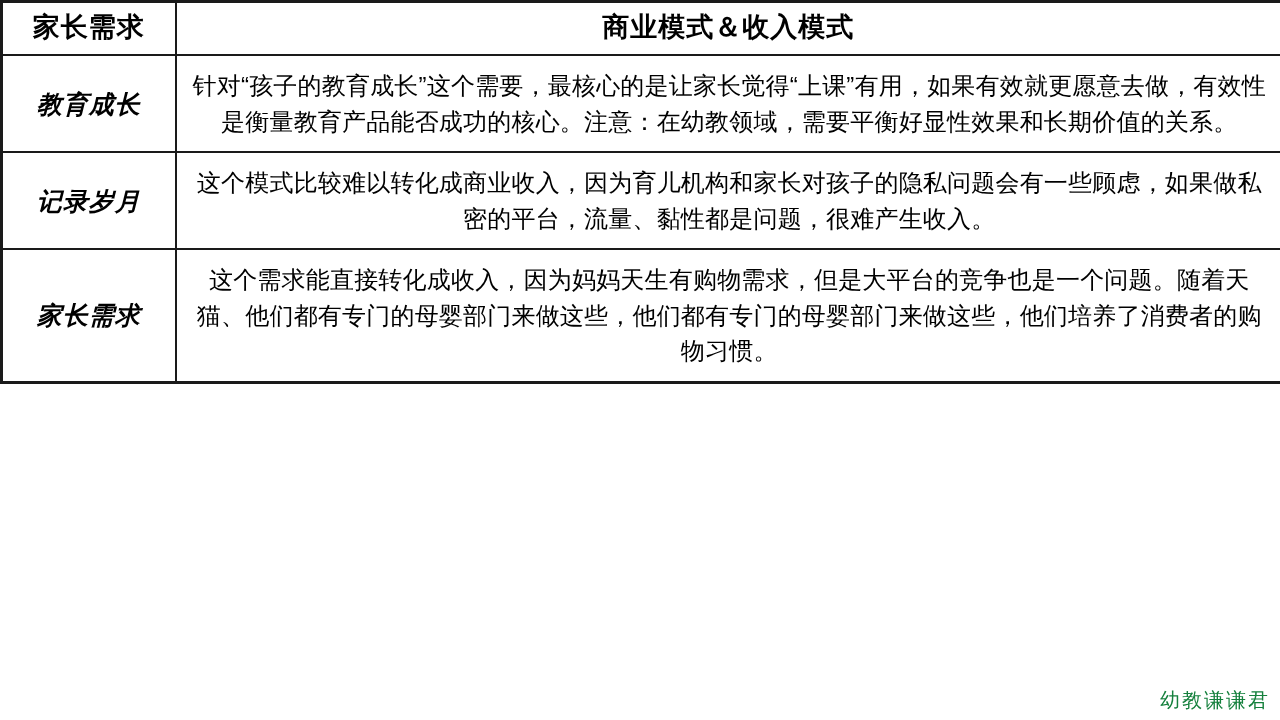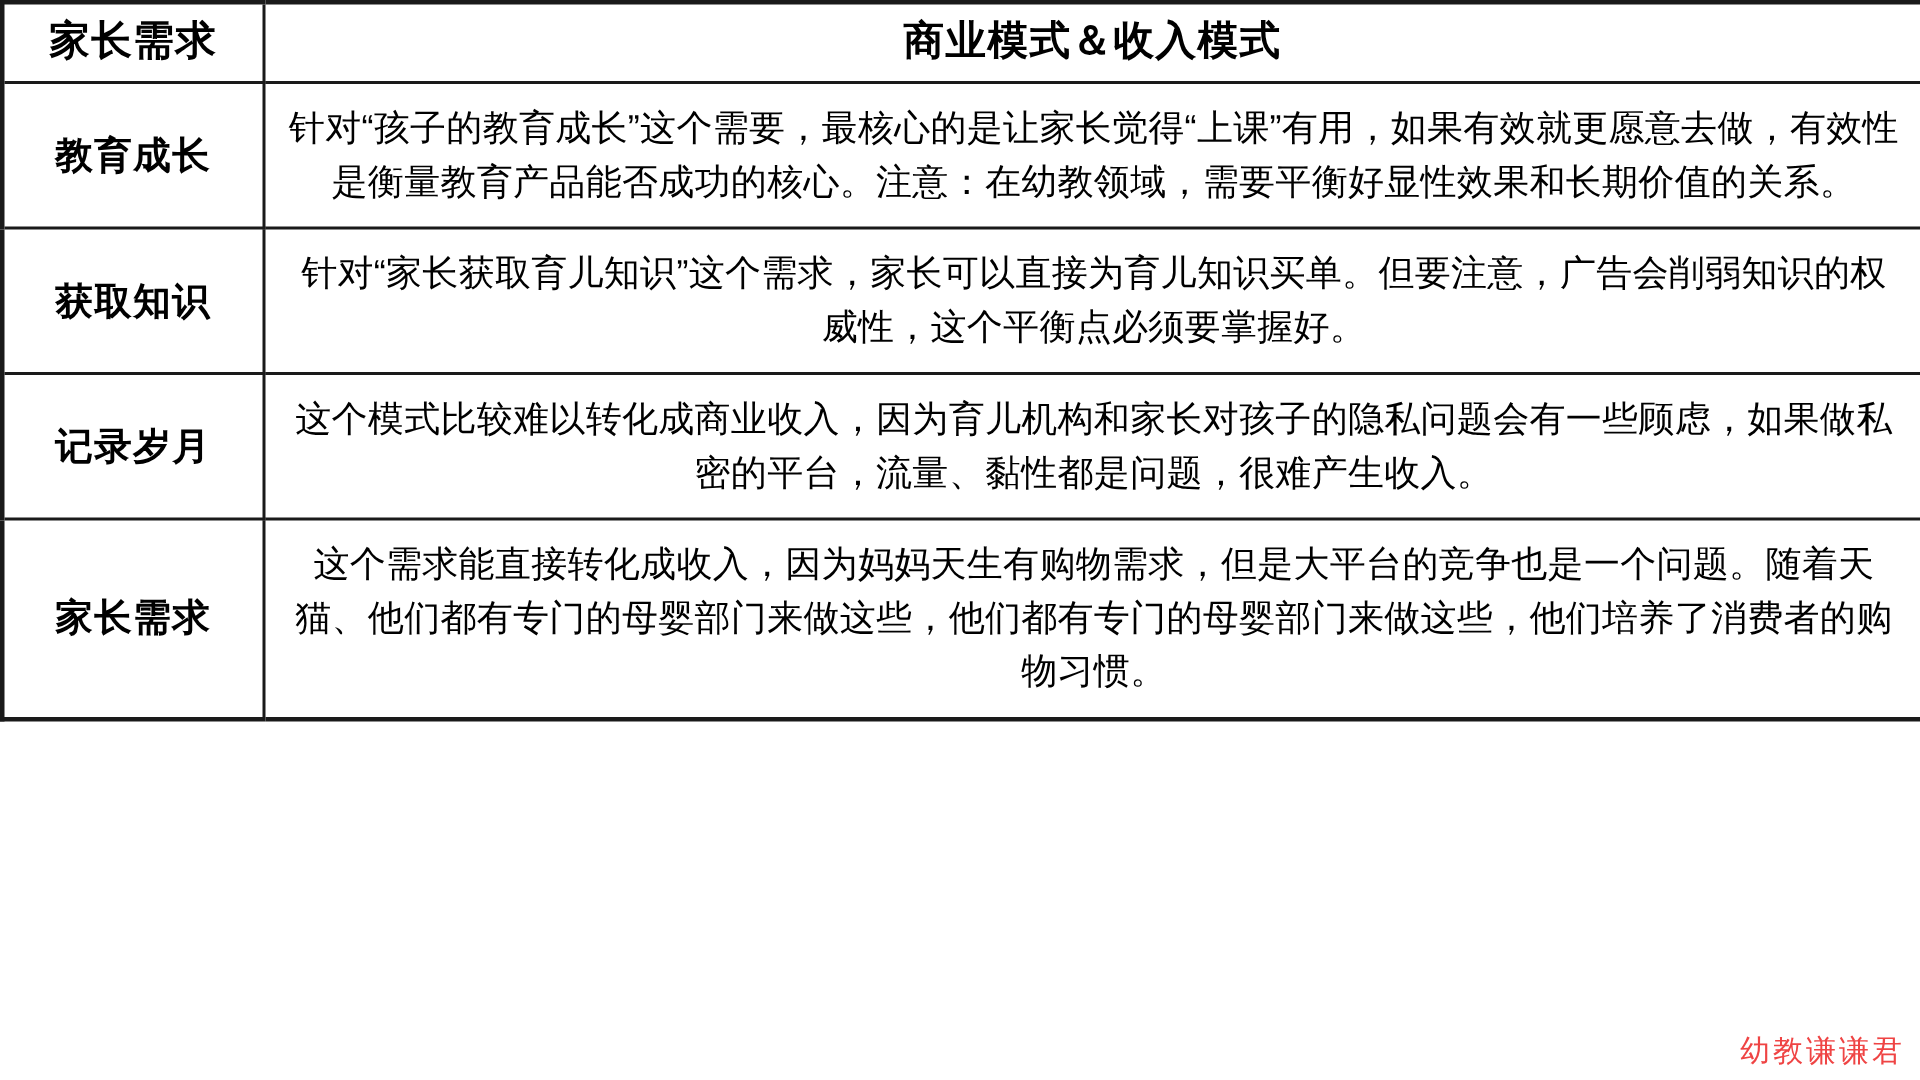--- a/index.html
+++ b/index.html
@@ -64,60 +64,57 @@
     line-height: 1.15;
   }
 
   .need-cell {
     text-align: center;
     font-weight: bold;
     font-size: 25px;
     letter-spacing: 1px;
     padding: 6px 2px;
     line-height: 1.2;
+    font-style: italic;
   }
 
   .body-cell {
     text-align: center;
     font-size: 24px;
     line-height: 1.48;
     padding: 12px 14px 12px 16px;
     letter-spacing: 0.2px;
   }
 
   .watermark {
     position: absolute;
     right: 10px;
     bottom: 6px;
     font-size: 20px;
-    color: #ef4444;
+    color: #15803d;
     letter-spacing: 2px;
     pointer-events: none;
     font-family: "Liberation Sans", "DejaVu Sans", sans-serif;
   }
 </style>
 </head>
 <body>
 
 <div class="sheet">
   <table class="matrix">
     <tbody>
         <tr>
       <th class="head-cell col-need">家长需求</th>
       <th class="head-cell col-model">商业模式＆收入模式</th>
     </tr>
     <tr>
       <td class="need-cell col-need">教育成长</td>
       <td class="body-cell col-model">针对“孩子的教育成长”这个需要，最核心的是让家长觉得“上课”有用，如果有效就更愿意去做，有效性是衡量教育产品能否成功的核心。注意：在幼教领域，需要平衡好显性效果和长期价值的关系。</td>
     </tr>
     <tr>
-      <td class="need-cell col-need">获取知识</td>
-      <td class="body-cell col-model">针对“家长获取育儿知识”这个需求，家长可以直接为育儿知识买单。但要注意，广告会削弱知识的权威性，这个平衡点必须要掌握好。</td>
-    </tr>
-    <tr>
       <td class="need-cell col-need">记录岁月</td>
       <td class="body-cell col-model">这个模式比较难以转化成商业收入，因为育儿机构和家长对孩子的隐私问题会有一些顾虑，如果做私密的平台，流量、黏性都是问题，很难产生收入。</td>
     </tr>
     <tr>
       <td class="need-cell col-need">家长需求</td>
       <td class="body-cell col-model">这个需求能直接转化成收入，因为妈妈天生有购物需求，但是大平台的竞争也是一个问题。随着天猫、他们都有专门的母婴部门来做这些，他们都有专门的母婴部门来做这些，他们培养了消费者的购物习惯。</td>
     </tr>
   </tbody>
     </table>
   <div class="watermark">幼教谦谦君</div>

